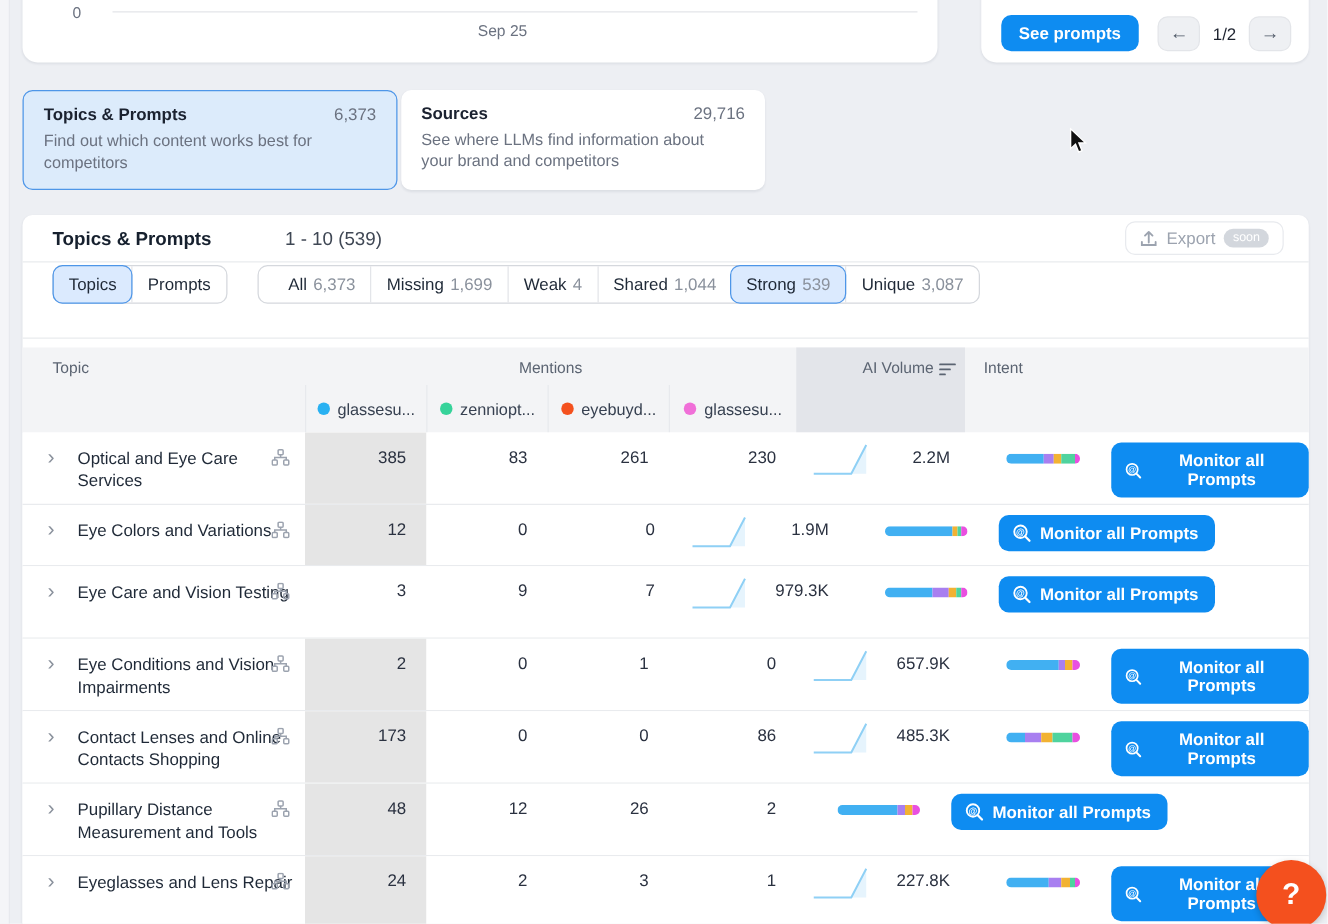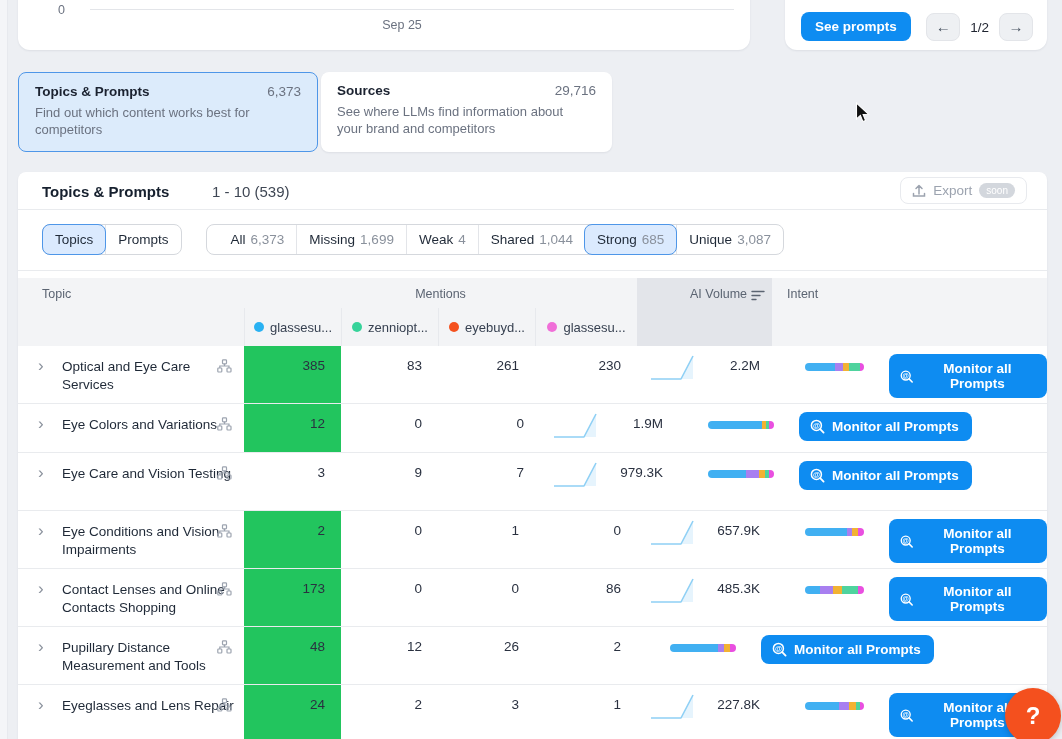--- a/index.html
+++ b/index.html
@@ -32,21 +32,21 @@
   .nav-card .d { color:#6b7280; font-size:13px; line-height:17px; max-width:250px; }
 
   
   #table-card { left:18px; top:172px; width:1029px; height:567px; border-radius:8px 8px 0 0; background:#fff; box-shadow:0 1px 2px rgba(30,40,60,.08); }
   #tc-title-row { left:0; top:0; width:100%; height:38px; border-bottom:1px solid #e9ebee; }
   #tc-title { left:24px; top:11px; font-size:15px; font-weight:700; color:#16202e; }
   #tc-range { top:11px; font-size:15px; color:#3f4754; margin-left:6px; }
   #export-btn { right:20px; top:5px; display:flex; align-items:center; gap:7px; border:1px solid #e8eaee; border-radius:8px; background:#fff; padding:5px 11px; color:#9ca3af; font-size:13.5px; cursor:default; }
   #export-badge { background:#d3d7dd; color:#fff; font-size:10px; border-radius:999px; padding:2px 7px; }
 
-  #filter-row { left:24px; top:52px; display:flex; gap:24px; }
+  #filter-row { left:24px; top:40px; display:flex; gap:24px; }
   .seg-group { display:flex; border:1px solid #d5d8dd; border-radius:8px; background:#fff; }
   .seg { padding:7px 12px; font-size:13.5px; color:#1f2937; white-space:nowrap; cursor:pointer; border-left:1px solid #e3e5e9; }
   .seg:first-child { border-left:none;margin-left:12px; }
   .seg .cnt { color:#8a919c; margin-left:5px; }
   .seg.sel { background:#dbeafe; border:1px solid #4e96e8; border-radius:8px; margin:-1px; position:relative; z-index:1; }
   #filters-divider { left:0; top:98px; width:100%; height:0; border-top:1px solid #e9ebee; }
 
   
   #thead { left:0; top:106px; width:100%; height:68px; background:#f3f4f6; }
   #vol-head-bg { left:619px; top:0; width:135px; height:68px; background:#e3e5ea; }
@@ -62,21 +62,21 @@
   .dot { width:10px; height:10px; border-radius:50%; display:inline-block; }
 
   
   #tbody { left:0; top:174px; width:100%; }
   .row { display:flex; border-bottom:1px solid #e9ebee; background:#fff; }
   .c-topic { width:226px; position:relative; padding:12px 10px 10px 44px; }
   .chev { position:absolute; left:20px; top:11px; color:#8a919c; font-size:17px; line-height:17px; }
   .topic-txt { font-size:13.5px; color:#1f2937; line-height:18px; max-width:138px; display:inline; }
   .tree-icon { position:absolute; right:12px; top:13px; }
   .c-m { width:97px; text-align:right; padding:12px 16px 0 0; color:#2a3140; }
-  .c-m.strong { background:#22c55e;padding-left:43px; }
+  .c-m.strong { background:#e5e5e5;padding-left:43px; }
   .c-m4 { width:102px; }
   .c-vol { width:135px; display:flex; align-items:flex-start; }
   .spark { margin:4px 0 0 12px; }
   .vol-val { flex:1; text-align:right; padding:12px 12px 0 0; color:#2a3140; }
   .c-intent { flex:1; display:flex; align-items:flex-start; }
   .ibar { display:flex; width:66px; height:8px; border-radius:4px; overflow:hidden; margin:17px 0 0 33px; }
   .ibar span { display:block; height:100%; }
   .monitor-btn { margin:8px 0 0 25px; display:flex; align-items:center; gap:7px; padding:7px 13px 7px 11px; font-size:13.5px; }
 
   
@@ -116,42 +116,42 @@
     <span class="t">Sources</span>
     <span class="c">29,716</span>
   </div>
   <div class="d">See where LLMs find information about your brand and competitors</div>
 </div>
 
 <div id="table-card" class="abs">
 
   <div id="tc-title-row" class="abs">
     <span id="tc-title" class="abs">Topics &amp; Prompts</span>
-    <span id="tc-range" class="abs" style="left:188px;">1 - 10 (539)</span>
+    <span id="tc-range" class="abs" style="left:204px;">1 - 10 (539)</span>
     <div id="export-btn" class="abs">
       <svg width="14" height="14" viewBox="0 0 14 14">
           <path d="M7 10V2M4 4.5 7 1.5l3 3" stroke="#9ca3af" stroke-width="1.5" fill="none" stroke-linecap="round" stroke-linejoin="round"></path>
           <path d="M1.5 9.5v2.5h11V9.5" stroke="#9ca3af" stroke-width="1.5" fill="none" stroke-linecap="round"></path>
         </svg>
       <span>Export</span>
       <span id="export-badge">soon</span>
     </div>
   </div>
 
   <div id="filter-row" class="abs">
     <div class="seg-group">
       <div class="seg sel">Topics</div>
       <div class="seg">Prompts</div>
     </div>
     <div class="seg-group">
       <div class="seg"><span>All</span><span class="cnt">6,373</span></div>
       <div class="seg"><span>Missing</span><span class="cnt">1,699</span></div>
       <div class="seg"><span>Weak</span><span class="cnt">4</span></div>
       <div class="seg"><span>Shared</span><span class="cnt">1,044</span></div>
-      <div class="seg sel"><span>Strong</span><span class="cnt">685</span></div>
+      <div class="seg sel"><span>Strong</span><span class="cnt">539</span></div>
       <div class="seg"><span>Unique</span><span class="cnt">3,087</span></div>
     </div>
   </div>
   <div id="filters-divider" class="abs"></div>
 
   <div id="thead" class="abs">
     <div id="vol-head-bg" class="abs"></div>
     <div id="h-topic" class="abs hlabel">Topic</div>
     <div id="h-mentions" class="abs hlabel">Mentions</div>
     <div id="h-vol" class="abs hlabel">AI Volume</div>

